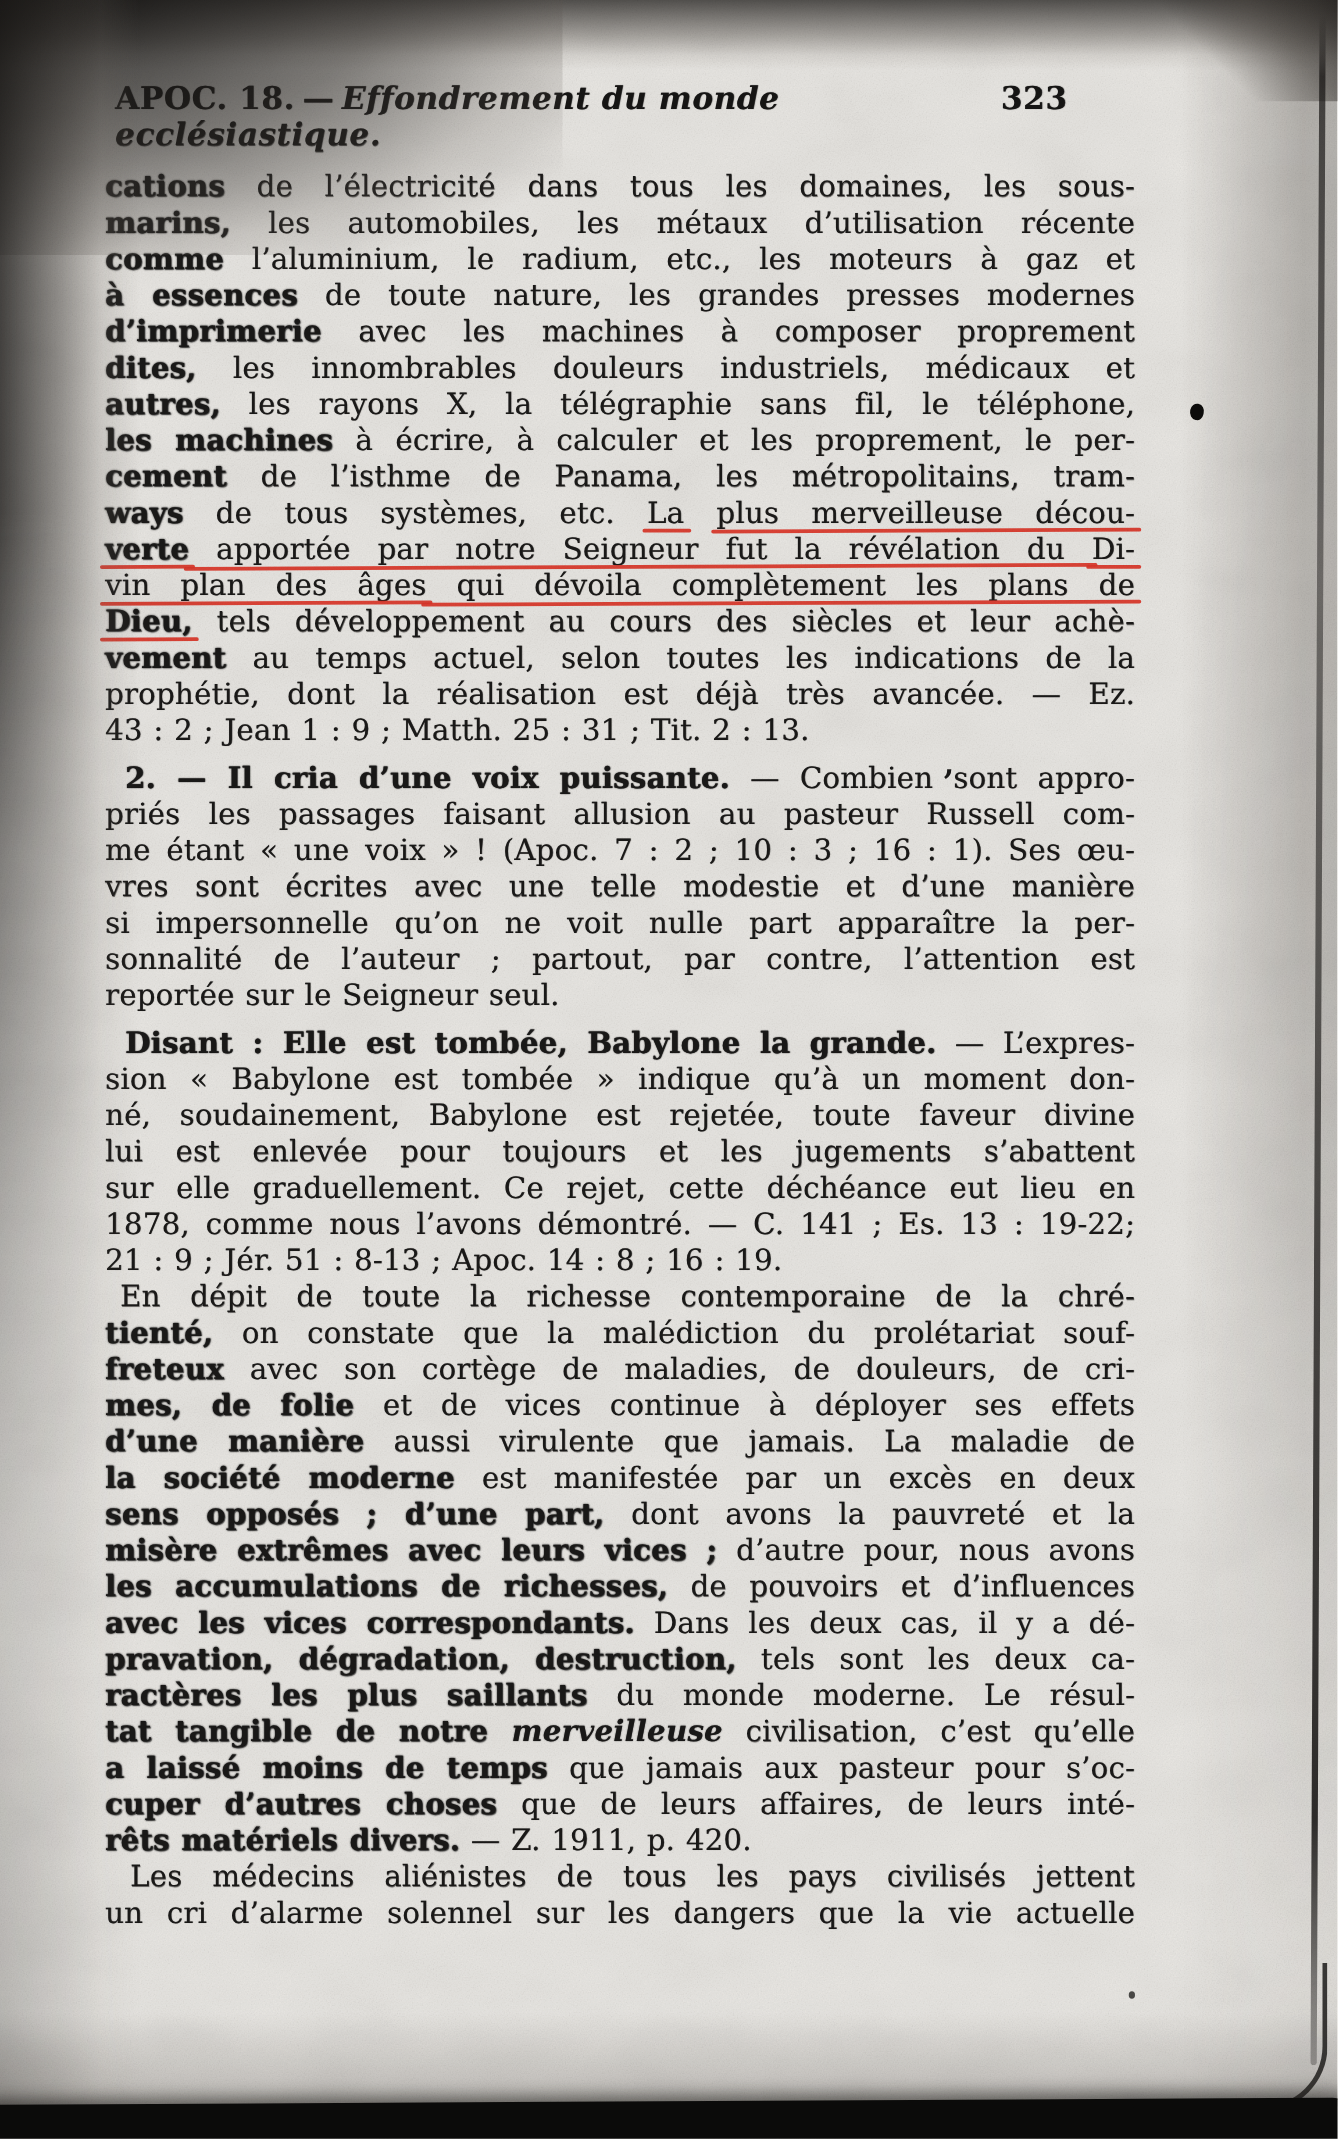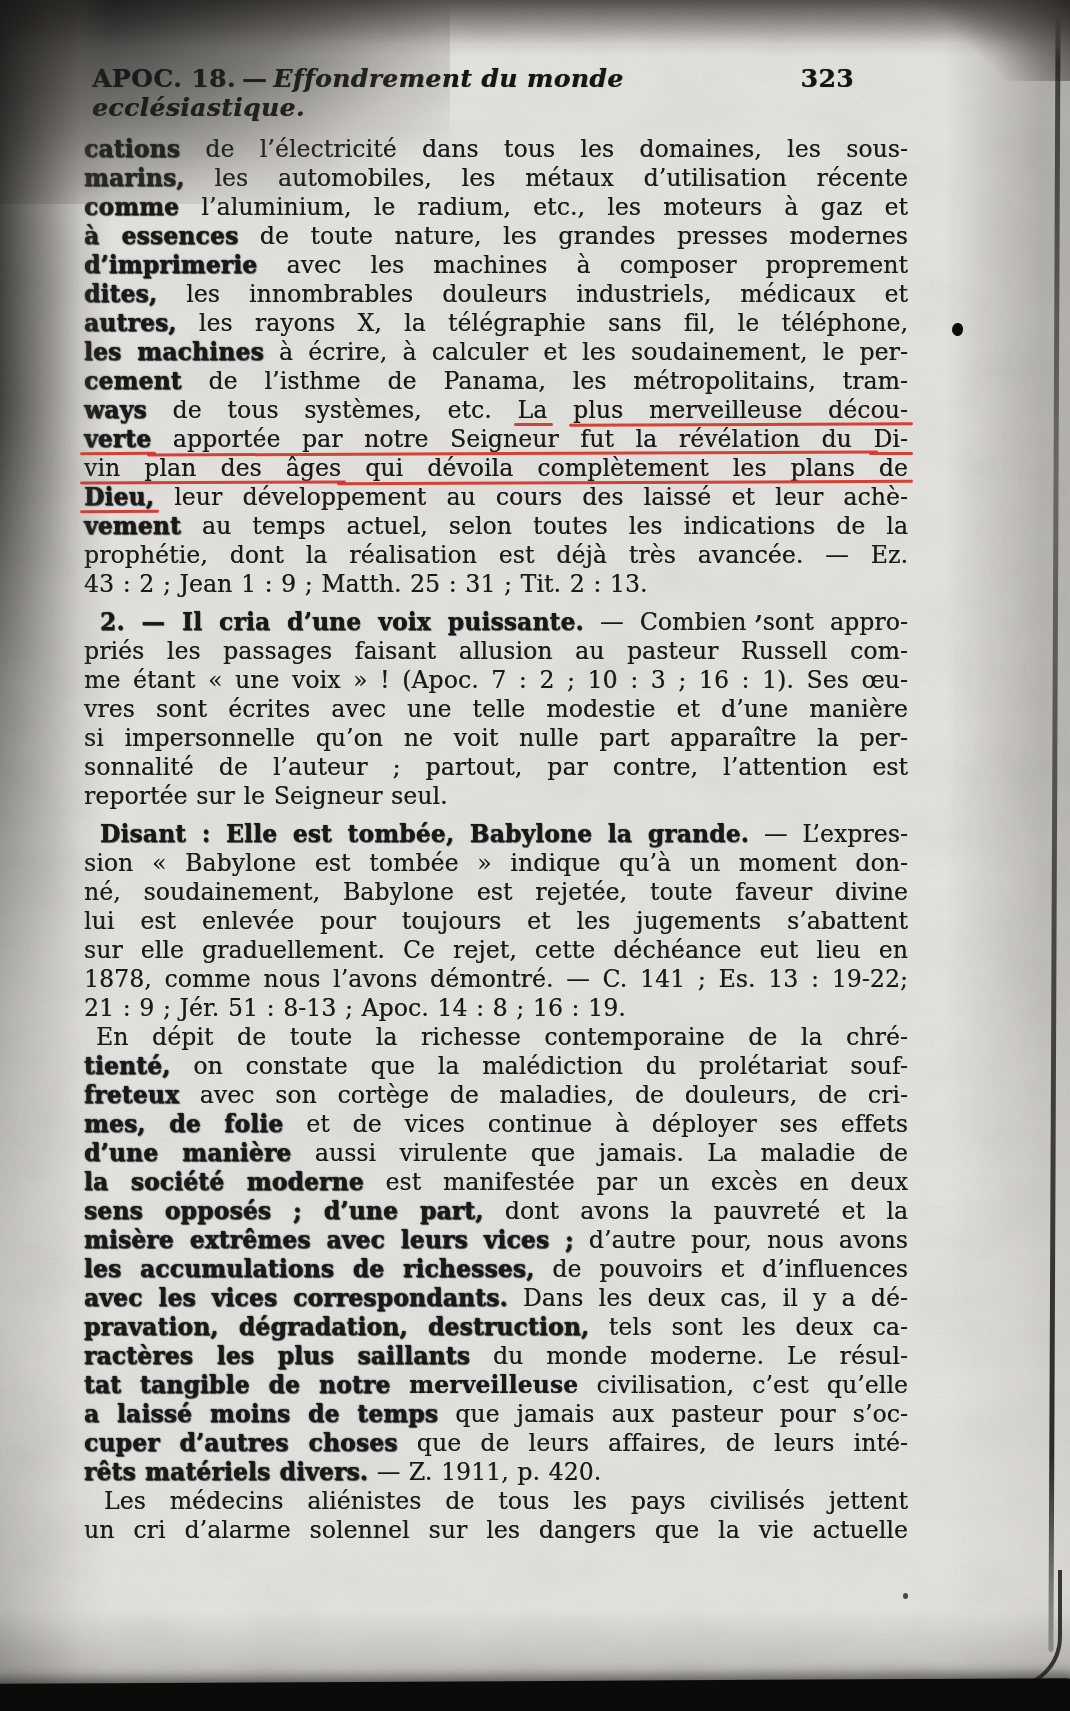--- a/index.html
+++ b/index.html
@@ -31,21 +31,21 @@
   .line {
     height:29px; line-height:29px; font-size:23.5px;
     text-align:justify; text-align-last:justify;
     word-spacing:1px; letter-spacing:.1px;
     text-shadow:0.35px 0.35px 0.55px rgba(22,20,18,.62);
     white-space:normal; overflow:visible;
   }
   .line.last { text-align-last:left; }
   .r-b  { font-weight:bold; text-shadow:0 0 1px rgba(12,11,10,.85),0.5px 0.5px 0.7px rgba(12,11,10,.6); }
   .r-i  { }
-  .r-bi { font-weight:bold; text-shadow:0 0 1px rgba(12,11,10,.85); }
+  .r-bi { font-weight:bold; font-style:italic; text-shadow:0 0 1px rgba(12,11,10,.85); }
   .r-sm { font-weight:bold; text-shadow:0 0 1.5px rgba(8,8,8,.95),0.7px 0.6px 1px rgba(8,8,8,.7); }
   .r-u  { position:relative; }
   .r-u::after {
     content:""; position:absolute; left:-4px; right:-5px; bottom:-2px; height:3.4px;
     background:#dd3629; border-radius:2px; opacity:.93;
     transform:rotate(-0.25deg);
   }
   
   .overlay { position:absolute; pointer-events:none; }
   .top-band { left:-4px; right:-4px; top:-4px; height:60px;
@@ -92,26 +92,26 @@
 
 <div class="text-column">
     <div class="para">
       <div class="line"><span class="r-sm">cations</span><span> de l’électricité dans tous les domaines, les sous-</span></div>
       <div class="line"><span class="r-sm">marins,</span><span> les automobiles, les métaux d’utilisation récente</span></div>
       <div class="line"><span class="r-sm">comme</span><span> l’aluminium, le radium, etc., les moteurs à gaz et</span></div>
       <div class="line"><span class="r-sm">à essences</span><span> de toute nature, les grandes presses modernes</span></div>
       <div class="line"><span class="r-sm">d’imprimerie</span><span> avec les machines à composer proprement</span></div>
       <div class="line"><span class="r-sm">dites,</span><span> les innombrables douleurs industriels, médicaux et</span></div>
       <div class="line"><span class="r-sm">autres,</span><span> les rayons X, la télégraphie sans fil, le téléphone,</span></div>
-      <div class="line"><span class="r-sm">les machines</span><span> à écrire, à calculer et les soudainement, le per-</span></div>
+      <div class="line"><span class="r-sm">les machines</span><span> à écrire, à calculer et les proprement, le per-</span></div>
       <div class="line"><span class="r-sm">cement</span><span> de l’isthme de Panama, les métropolitains, tram-</span></div>
       <div class="line"><span class="r-sm">ways</span><span> de tous systèmes, etc. </span><span class="r-u">La</span><span> </span><span class="r-u">plus merveilleuse décou-</span></div>
       <div class="line"><span class="r-sm r-u">verte</span><span class="r-u"> apportée par notre Seigneur fut la révélation du </span><span class="r-i r-u">Di-</span></div>
       <div class="line"><span class="r-i r-u">vin plan des âges</span><span class="r-u"> qui dévoila complètement les plans de</span></div>
-      <div class="line"><span class="r-sm r-u">Dieu,</span><span> leur développement au cours des laissé et leur achè-</span></div>
+      <div class="line"><span class="r-sm r-u">Dieu,</span><span> tels développement au cours des siècles et leur achè-</span></div>
       <div class="line"><span class="r-sm">vement</span><span> au temps actuel, selon toutes les indications de la</span></div>
       <div class="line"><span>prophétie, dont la réalisation est déjà très avancée. — Ez.</span></div>
       <div class="line last"><span>43 : 2 ; Jean 1 : 9 ; Matth. 25 : 31 ; Tit. 2 : 13.</span></div>
     </div>
     <div class="para" style="margin-top: 9px;">
       <div class="line" style="text-indent: 16px;"><span class="r-b">2. — Il cria d’une voix puissante.</span><span> — Combien sont appro-</span></div>
       <div class="line"><span>priés les passages faisant allusion au pasteur Russell com-</span></div>
       <div class="line"><span>me étant « une voix » ! (Apoc. 7 : 2 ; 10 : 3 ; 16 : 1). Ses œu-</span></div>
       <div class="line"><span>vres sont écrites avec une telle modestie et d’une manière</span></div>
       <div class="line"><span>si impersonnelle qu’on ne voit nulle part apparaître la per-</span></div>

